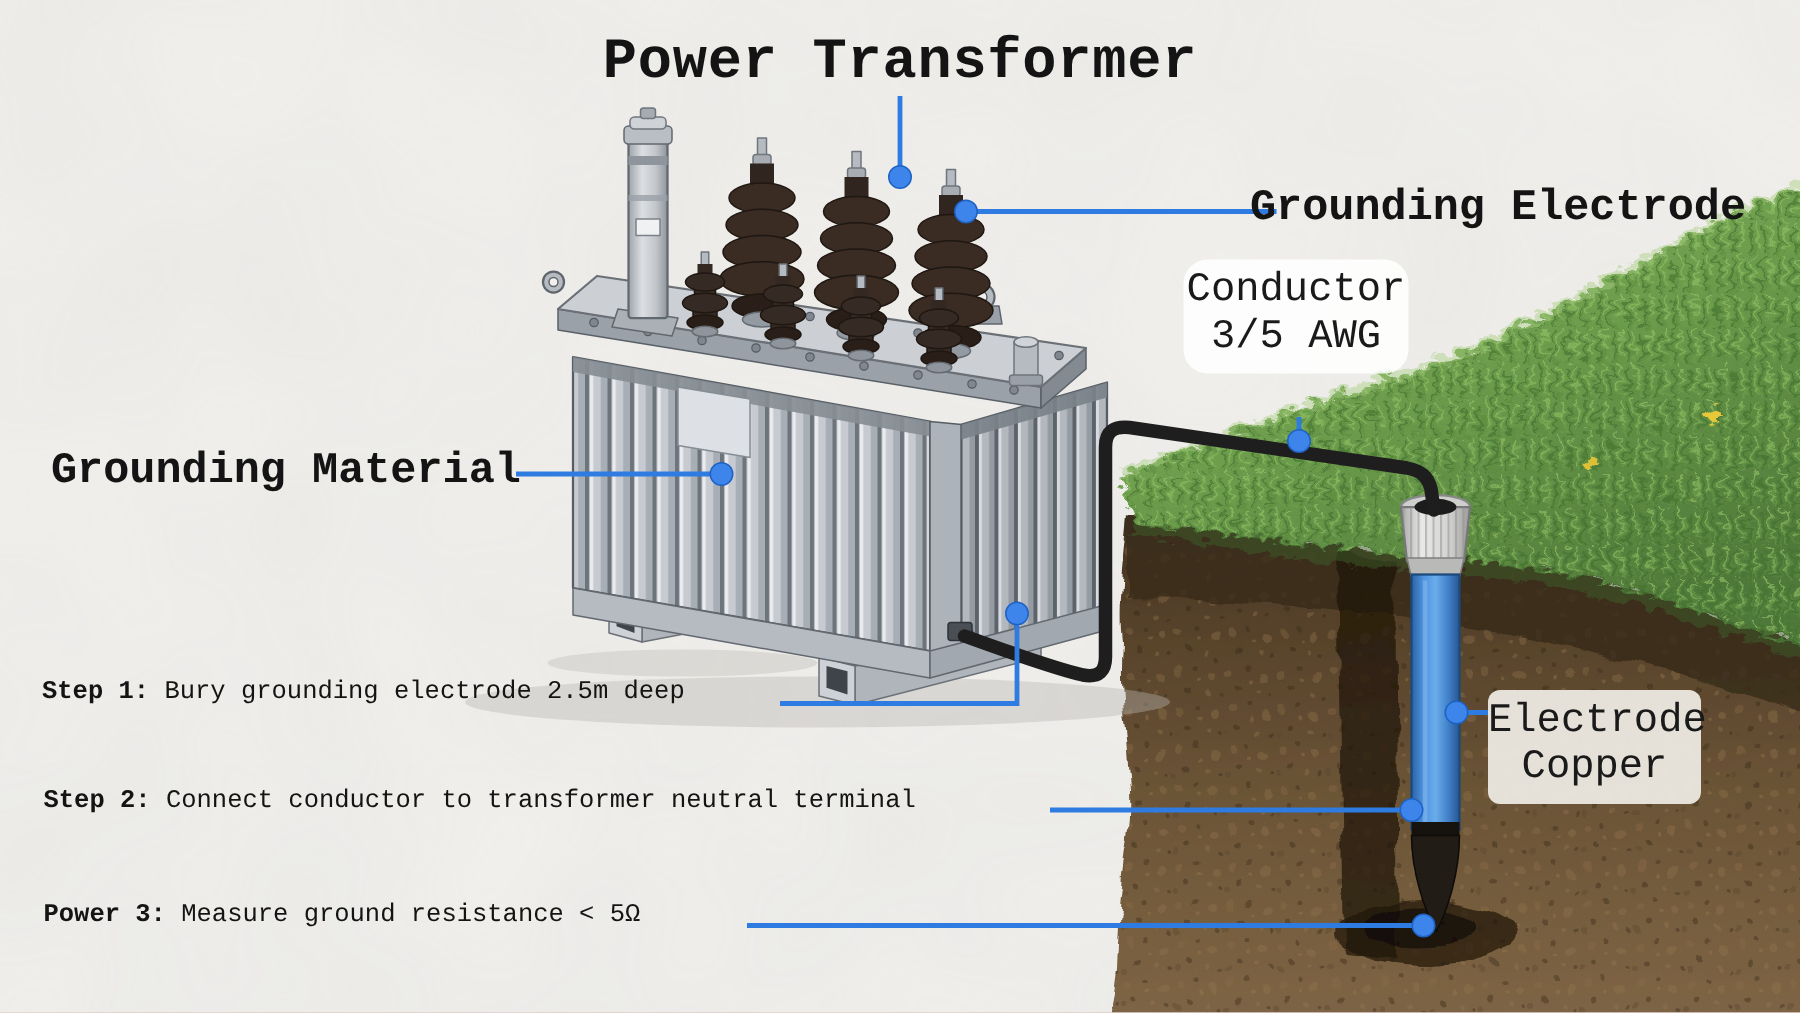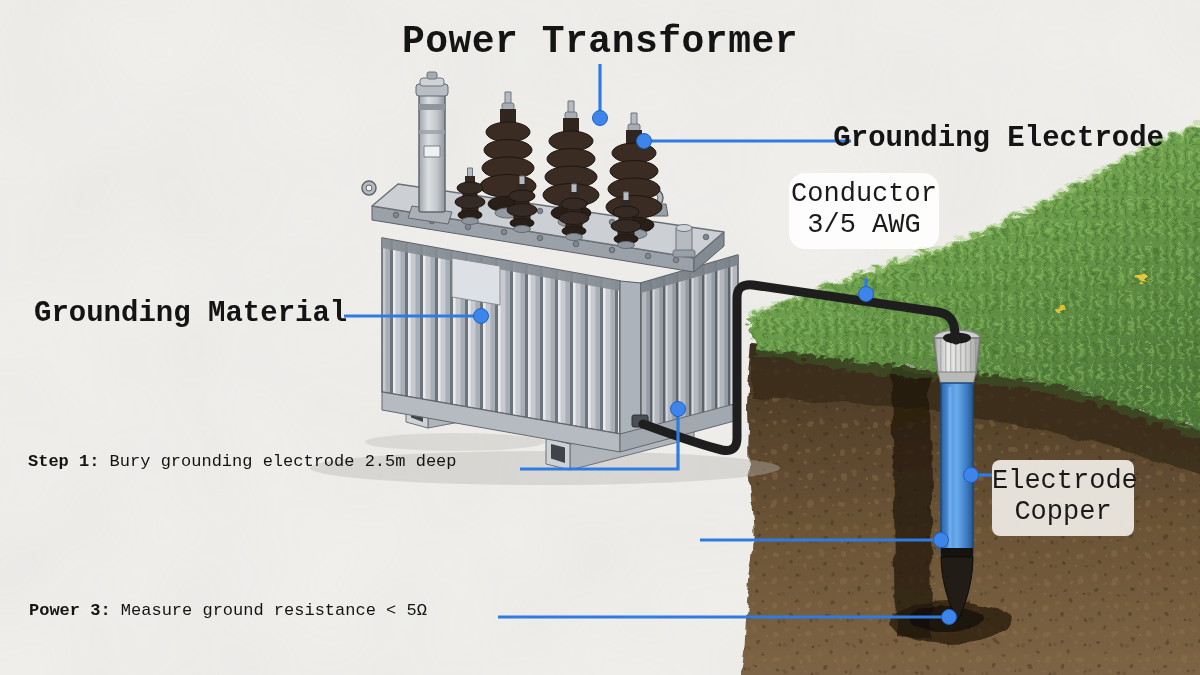--- a/index.html
+++ b/index.html
@@ -354,15 +354,16 @@
     <div>Conductor</div>
     <div>3/5 AWG</div>
   </div>
 
   <div class="callout box-em">
     <div>Electrode</div>
     <div>Copper</div>
   </div>
 
   <div class="txt step step1"><span class="b">Step 1:</span><span> Bury grounding electrode 2.5m deep</span></div>
+  <div class="txt step step2"><span class="b">Step 2:</span><span> Connect conductor to transformer neutral terminal</span></div>
   <div class="txt step step3"><span class="b">Power 3:</span><span> Measure ground resistance &lt; 5Ω</span></div>
 
 </div>
 
 </body></html>

